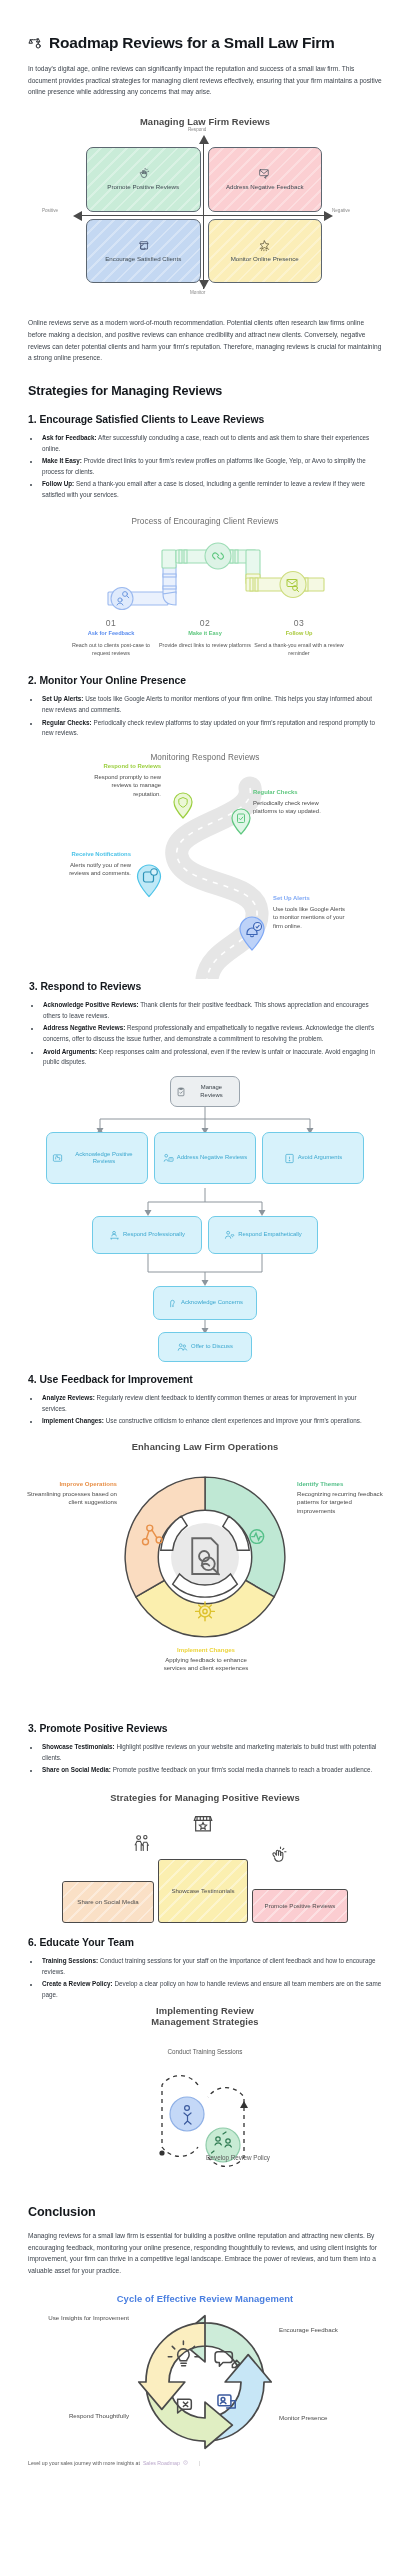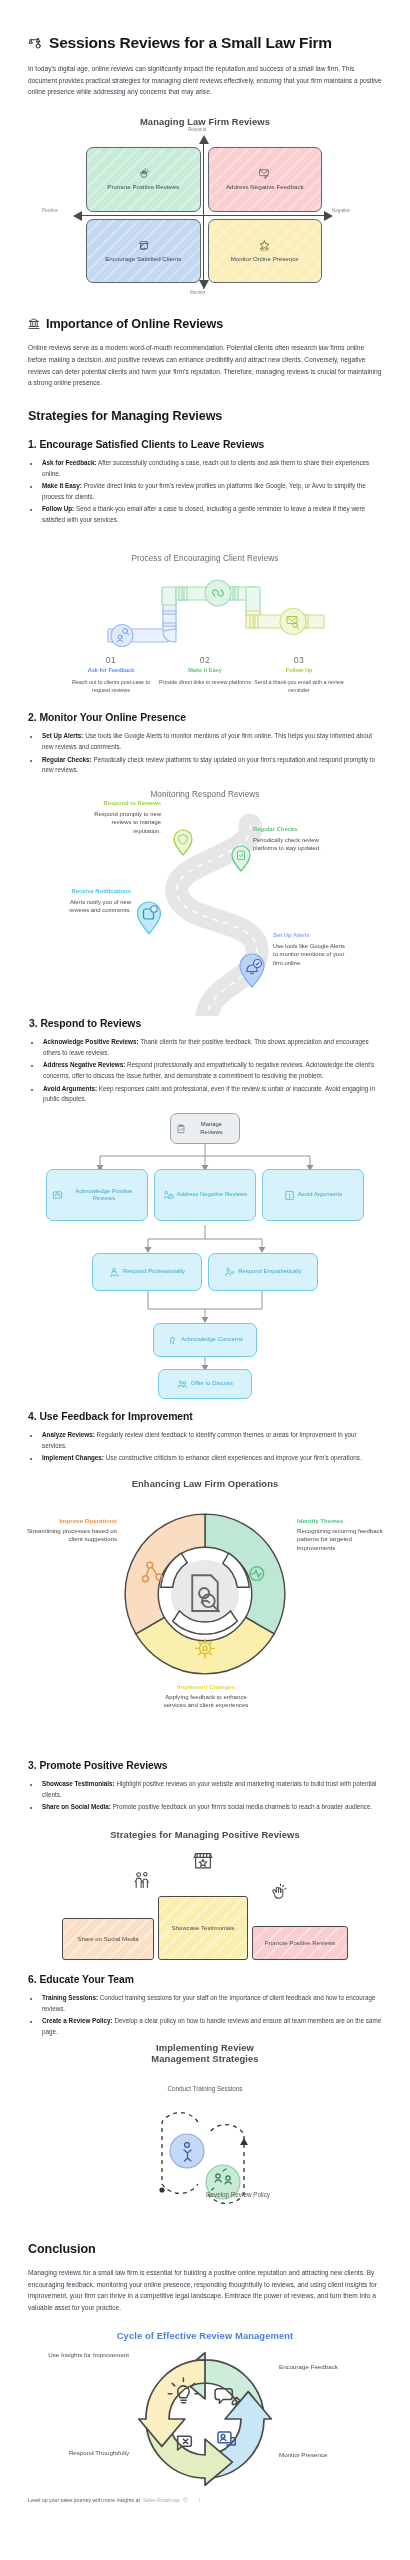--- a/index.html
+++ b/index.html
@@ -134,21 +134,21 @@
     <h1 class="doc-title">
       <span class="ico">
         <svg width="15" height="15" viewBox="0 0 24 24" fill="none" stroke="#14181d" stroke-width="1.5" stroke-linecap="round">
           <path d="M4 6.5l-2.5 5h5z"></path>
             <path d="M16 4.5l-2.5 5h5z"></path>
           <path d="M3 6.2 C 7 4.5, 11 8, 15 4.6"></path>
             <circle cx="16.3" cy="16" r="3.2"></circle>
           <path d="M16.3 12.8 V 9.4"></path>
         </svg>
       </span>
-      <span>Sessions Reviews for a Small Law Firm</span>
+      <span>Roadmap Reviews for a Small Law Firm</span>
     </h1>
     <p class="body">In today's digital age, online reviews can significantly impact the reputation and success of a small law firm. This document provides practical strategies for managing client reviews effectively, ensuring that your firm maintains a positive online presence while addressing any concerns that may arise.</p>
   </div>
 
   <div style="margin-top:18px;">
     <div class="fig-title">Managing Law Firm Reviews</div>
     <div class="matrix">
       <div class="axis-v"></div>
       <div class="axis-h"></div>
 
@@ -212,46 +212,35 @@
               <path d="M5 16.5l-1 1.5M7 19.5l-.6 1.6M11 20l-.2 1.6M15 20l.4 1.6M18.5 18l1 1.3"></path>
             </svg>
           </span>
           <span class="lab">Monitor Online Presence</span>
         </div>
       </div>
     </div>
   </div>
 
   <div class="wrap" style="margin-top:16px;">
-    <h2 class="sec">
-      <span class="ico">
-        <svg width="12" height="12" viewBox="0 0 24 24" fill="none" stroke="#14181d" stroke-width="1.5" stroke-linecap="round">
-          <path d="M12 2 L21 7 H3 Z"></path>
-            <path d="M5.5 9v7M9.5 9v7M14.5 9v7M18.5 9v7"></path>
-          <path d="M3 17h18"></path>
-            <path d="M2 21h20"></path>
-        </svg>
-      </span>
-      <span>Importance of Online Reviews</span>
-    </h2>
     <p class="body">Online reviews serve as a modern word-of-mouth recommendation. Potential clients often research law firms online before making a decision, and positive reviews can enhance credibility and attract new clients. Conversely, negative reviews can deter potential clients and harm your firm's reputation. Therefore, managing reviews is crucial for maintaining a strong online presence.</p>
 
     <h2 class="sec" style="margin-top:20px;">Strategies for Managing Reviews</h2>
   </div>
 
   <div class="wrap" style="margin-top:16px;">
     <h3 class="sub">1. Encourage Satisfied Clients to Leave Reviews</h3>
     <ul class="bul">
       <li><b>Ask for Feedback:</b><span> After successfully concluding a case, reach out to clients and ask them to share their experiences online.</span></li>
       <li><b>Make It Easy:</b><span> Provide direct links to your firm's review profiles on platforms like Google, Yelp, or Avvo to simplify the process for clients.</span></li>
       <li><b>Follow Up:</b><span> Send a thank-you email after a case is closed, including a gentle reminder to leave a review if they were satisfied with your services.</span></li>
     </ul>
   </div>
 
-  <div style="margin-top:28px;">
+  <div style="margin-top:16px;">
     <div class="fig-title light">Process of Encouraging Client Reviews</div>
     <div class="pipe">
       <svg width="330" height="86" viewBox="0 0 330 86">
         <defs>
           <style>
             .pp{fill:none;stroke-linecap:butt}
           </style>
         </defs>
 
         <g stroke="#9bb9ef" fill="#eaf1fd" stroke-width="1.1">

